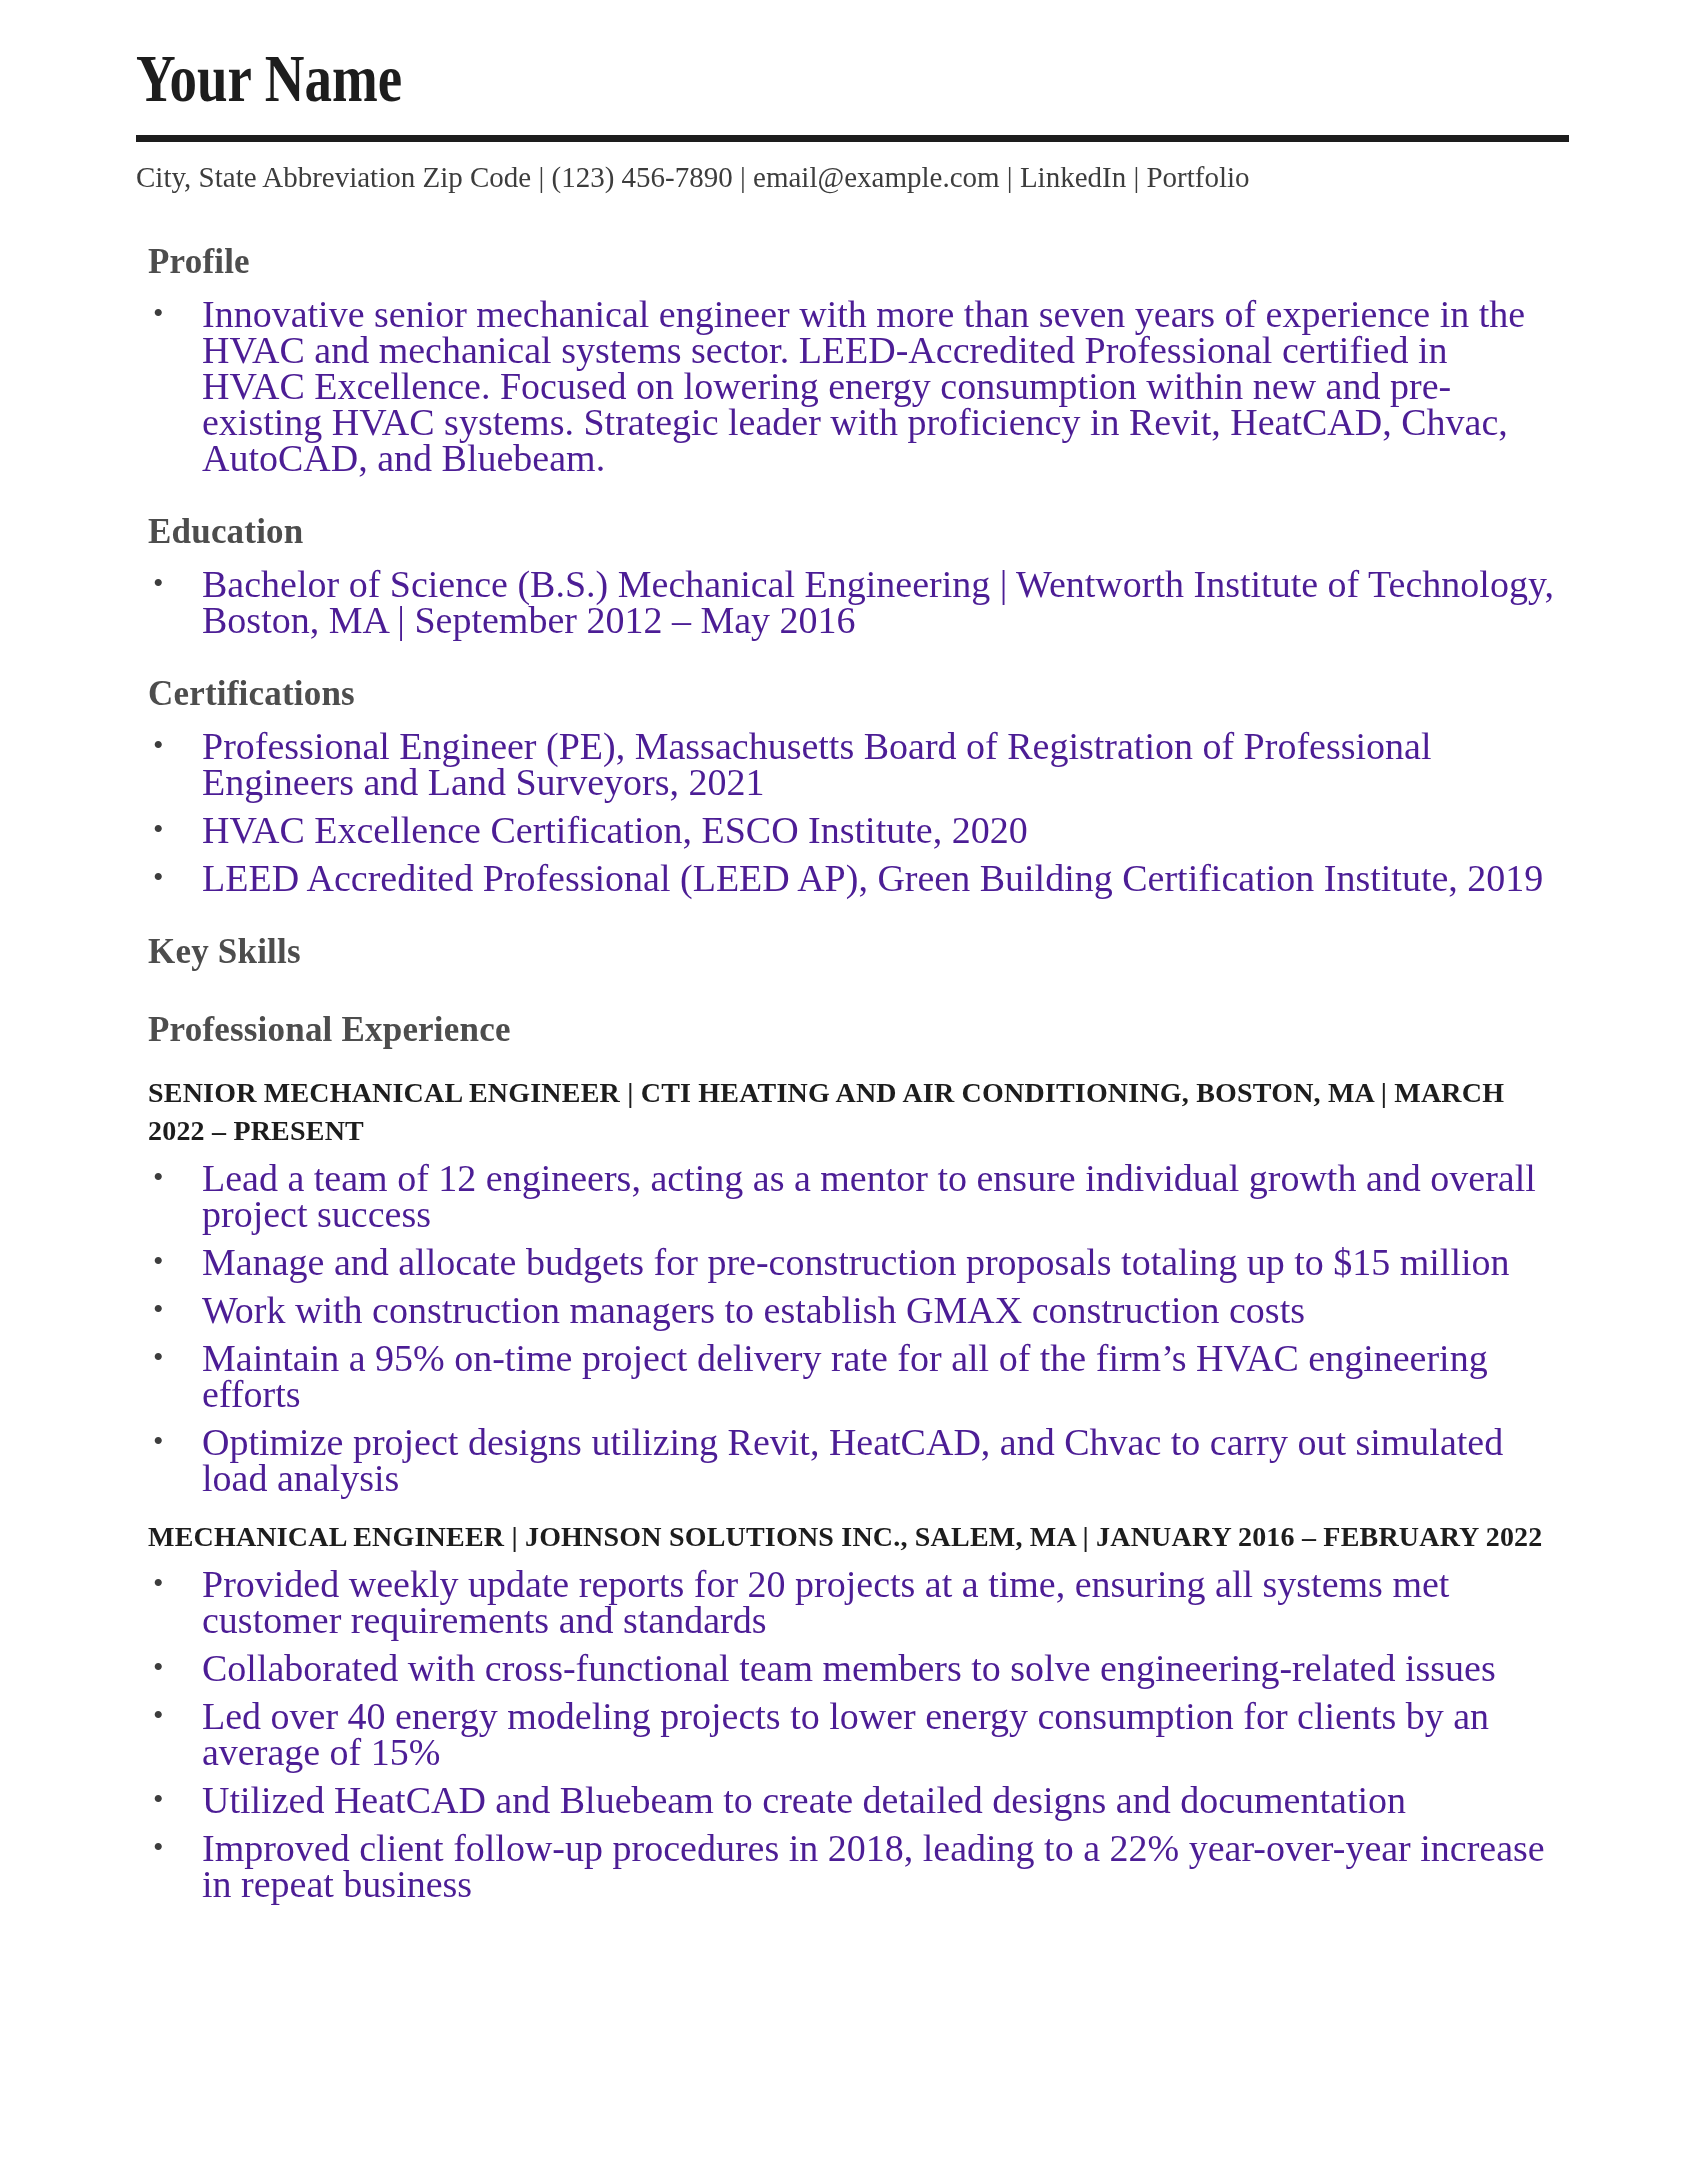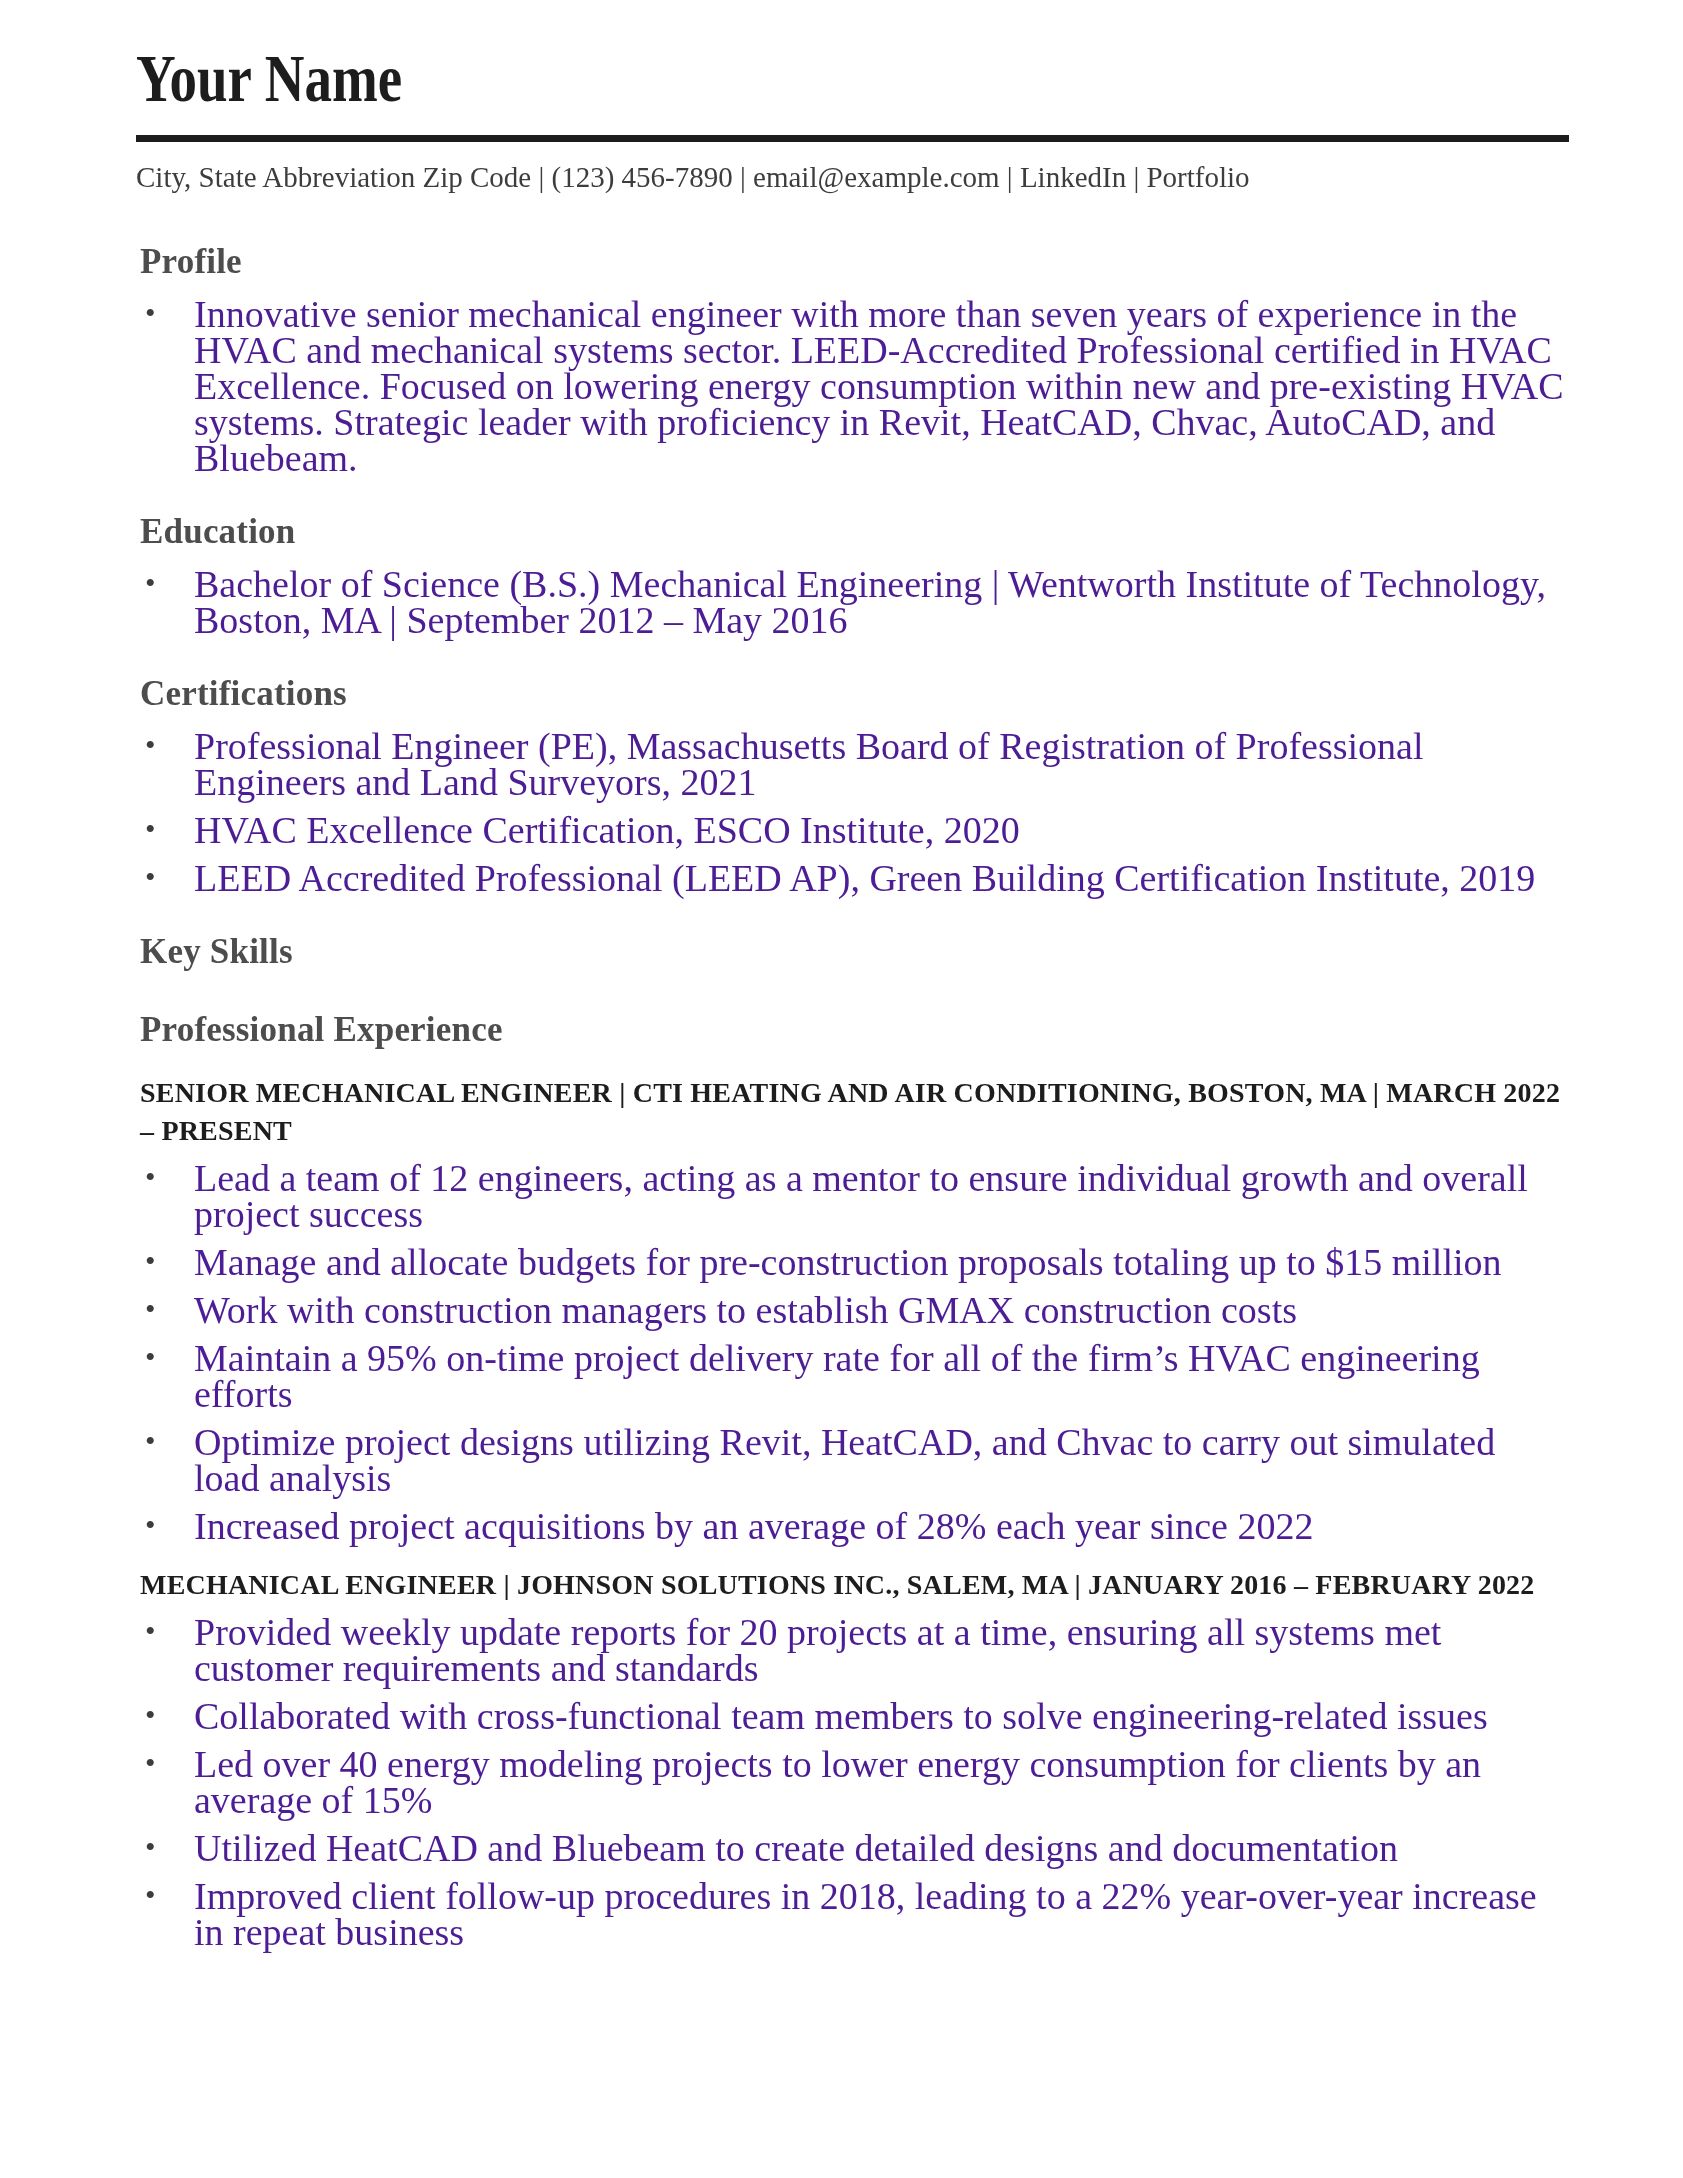--- a/index.html
+++ b/index.html
@@ -77,21 +77,21 @@
   }
   ul.bullets li::before {
     content: "\2022";
     position: absolute;
     left: 5px;
     top: -1px;
     font-size: 30px;
     color: #3d3d3d;
   }
   section {
-    margin: 4px;
+    margin: 12px;
   }
 </style>
 </head>
 <body>
 
 <div class="page">
 
   <h1 class="name">Your Name</h1>
 
   <div class="rule"></div>
@@ -129,21 +129,20 @@
     <h2 class="section-heading">Professional Experience</h2>
 
     <div>
       <h3 class="job-title">SENIOR MECHANICAL ENGINEER | CTI HEATING AND AIR CONDITIONING, BOSTON, MA | MARCH 2022 – PRESENT</h3>
       <ul class="bullets">
         <li>Lead a team of 12 engineers, acting as a mentor to ensure individual growth and overall project success</li>
         <li>Manage and allocate budgets for pre-construction proposals totaling up to $15 million</li>
         <li>Work with construction managers to establish GMAX construction costs</li>
         <li>Maintain a 95% on-time project delivery rate for all of the firm’s HVAC engineering efforts</li>
         <li>Optimize project designs utilizing Revit, HeatCAD, and Chvac to carry out simulated load analysis</li>
-        <li>Increased project acquisitions by an average of 28% each year since 2022</li>
       </ul>
     </div>
 
     <div>
       <h3 class="job-title">MECHANICAL ENGINEER | JOHNSON SOLUTIONS INC., SALEM, MA | JANUARY 2016 – FEBRUARY 2022</h3>
       <ul class="bullets">
         <li>Provided weekly update reports for 20 projects at a time, ensuring all systems met customer requirements and standards</li>
         <li>Collaborated with cross-functional team members to solve engineering-related issues</li>
         <li>Led over 40 energy modeling projects to lower energy consumption for clients by an average of 15%</li>
         <li>Utilized HeatCAD and Bluebeam to create detailed designs and documentation</li>

